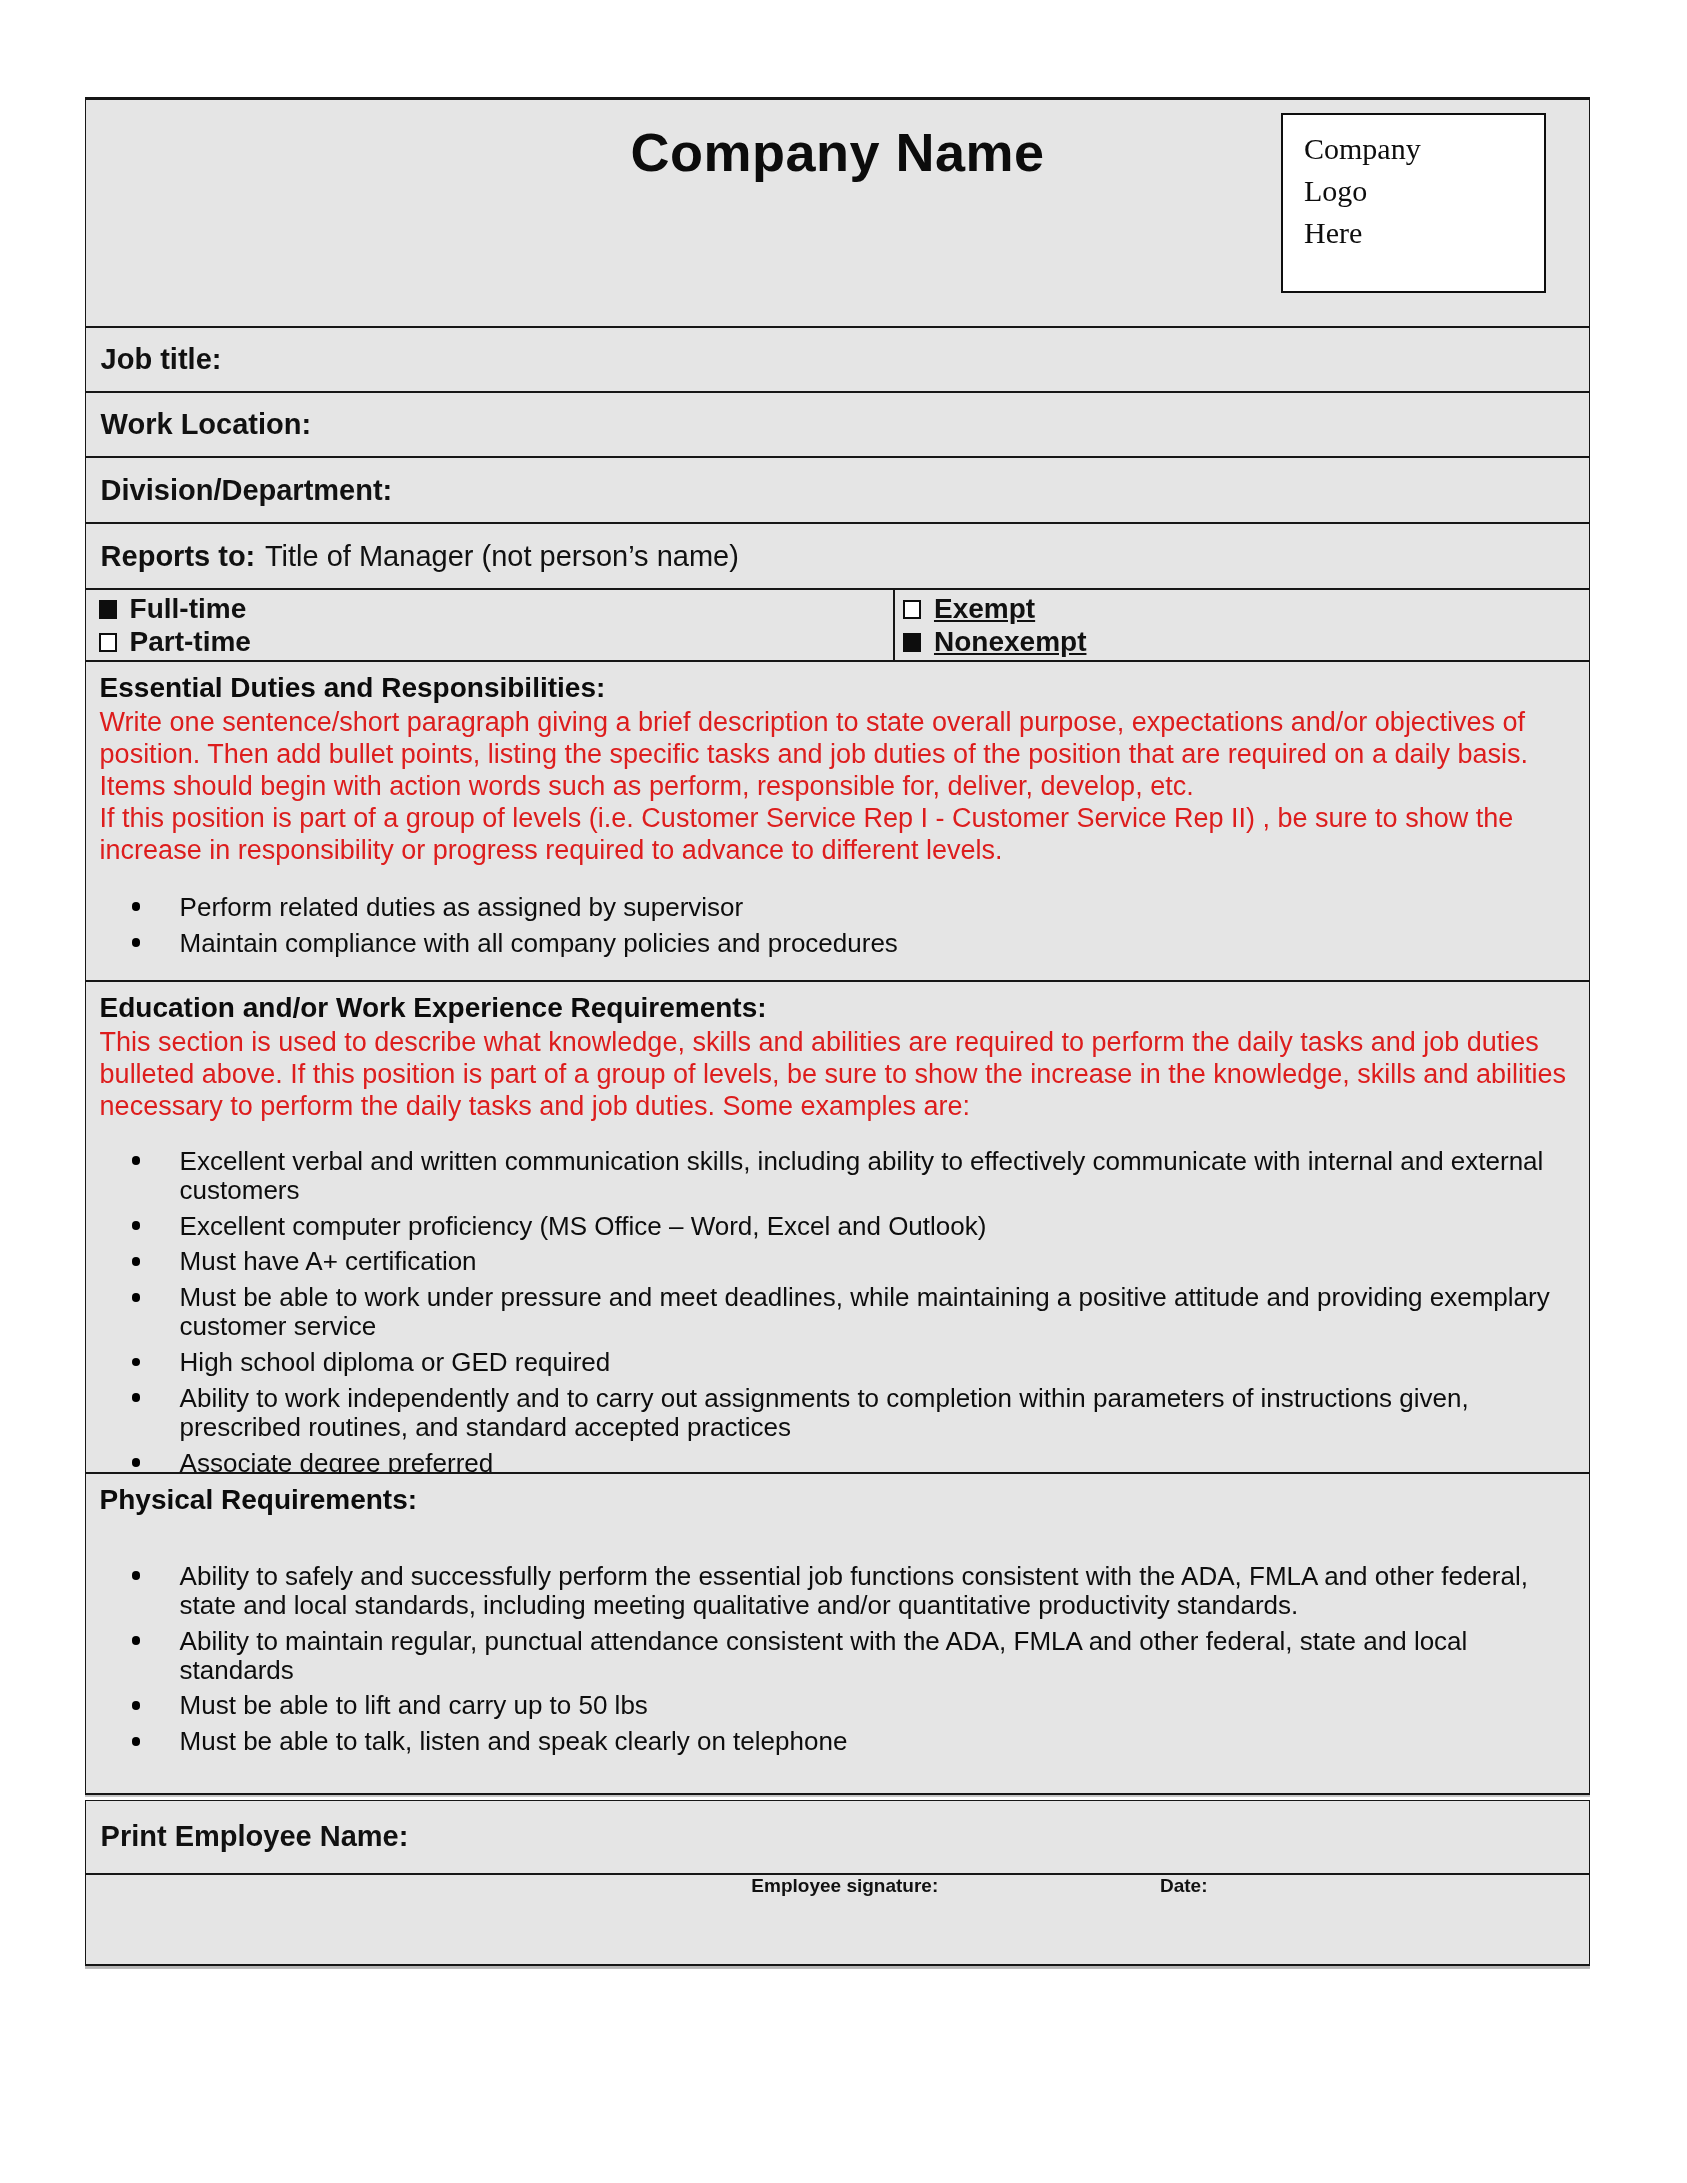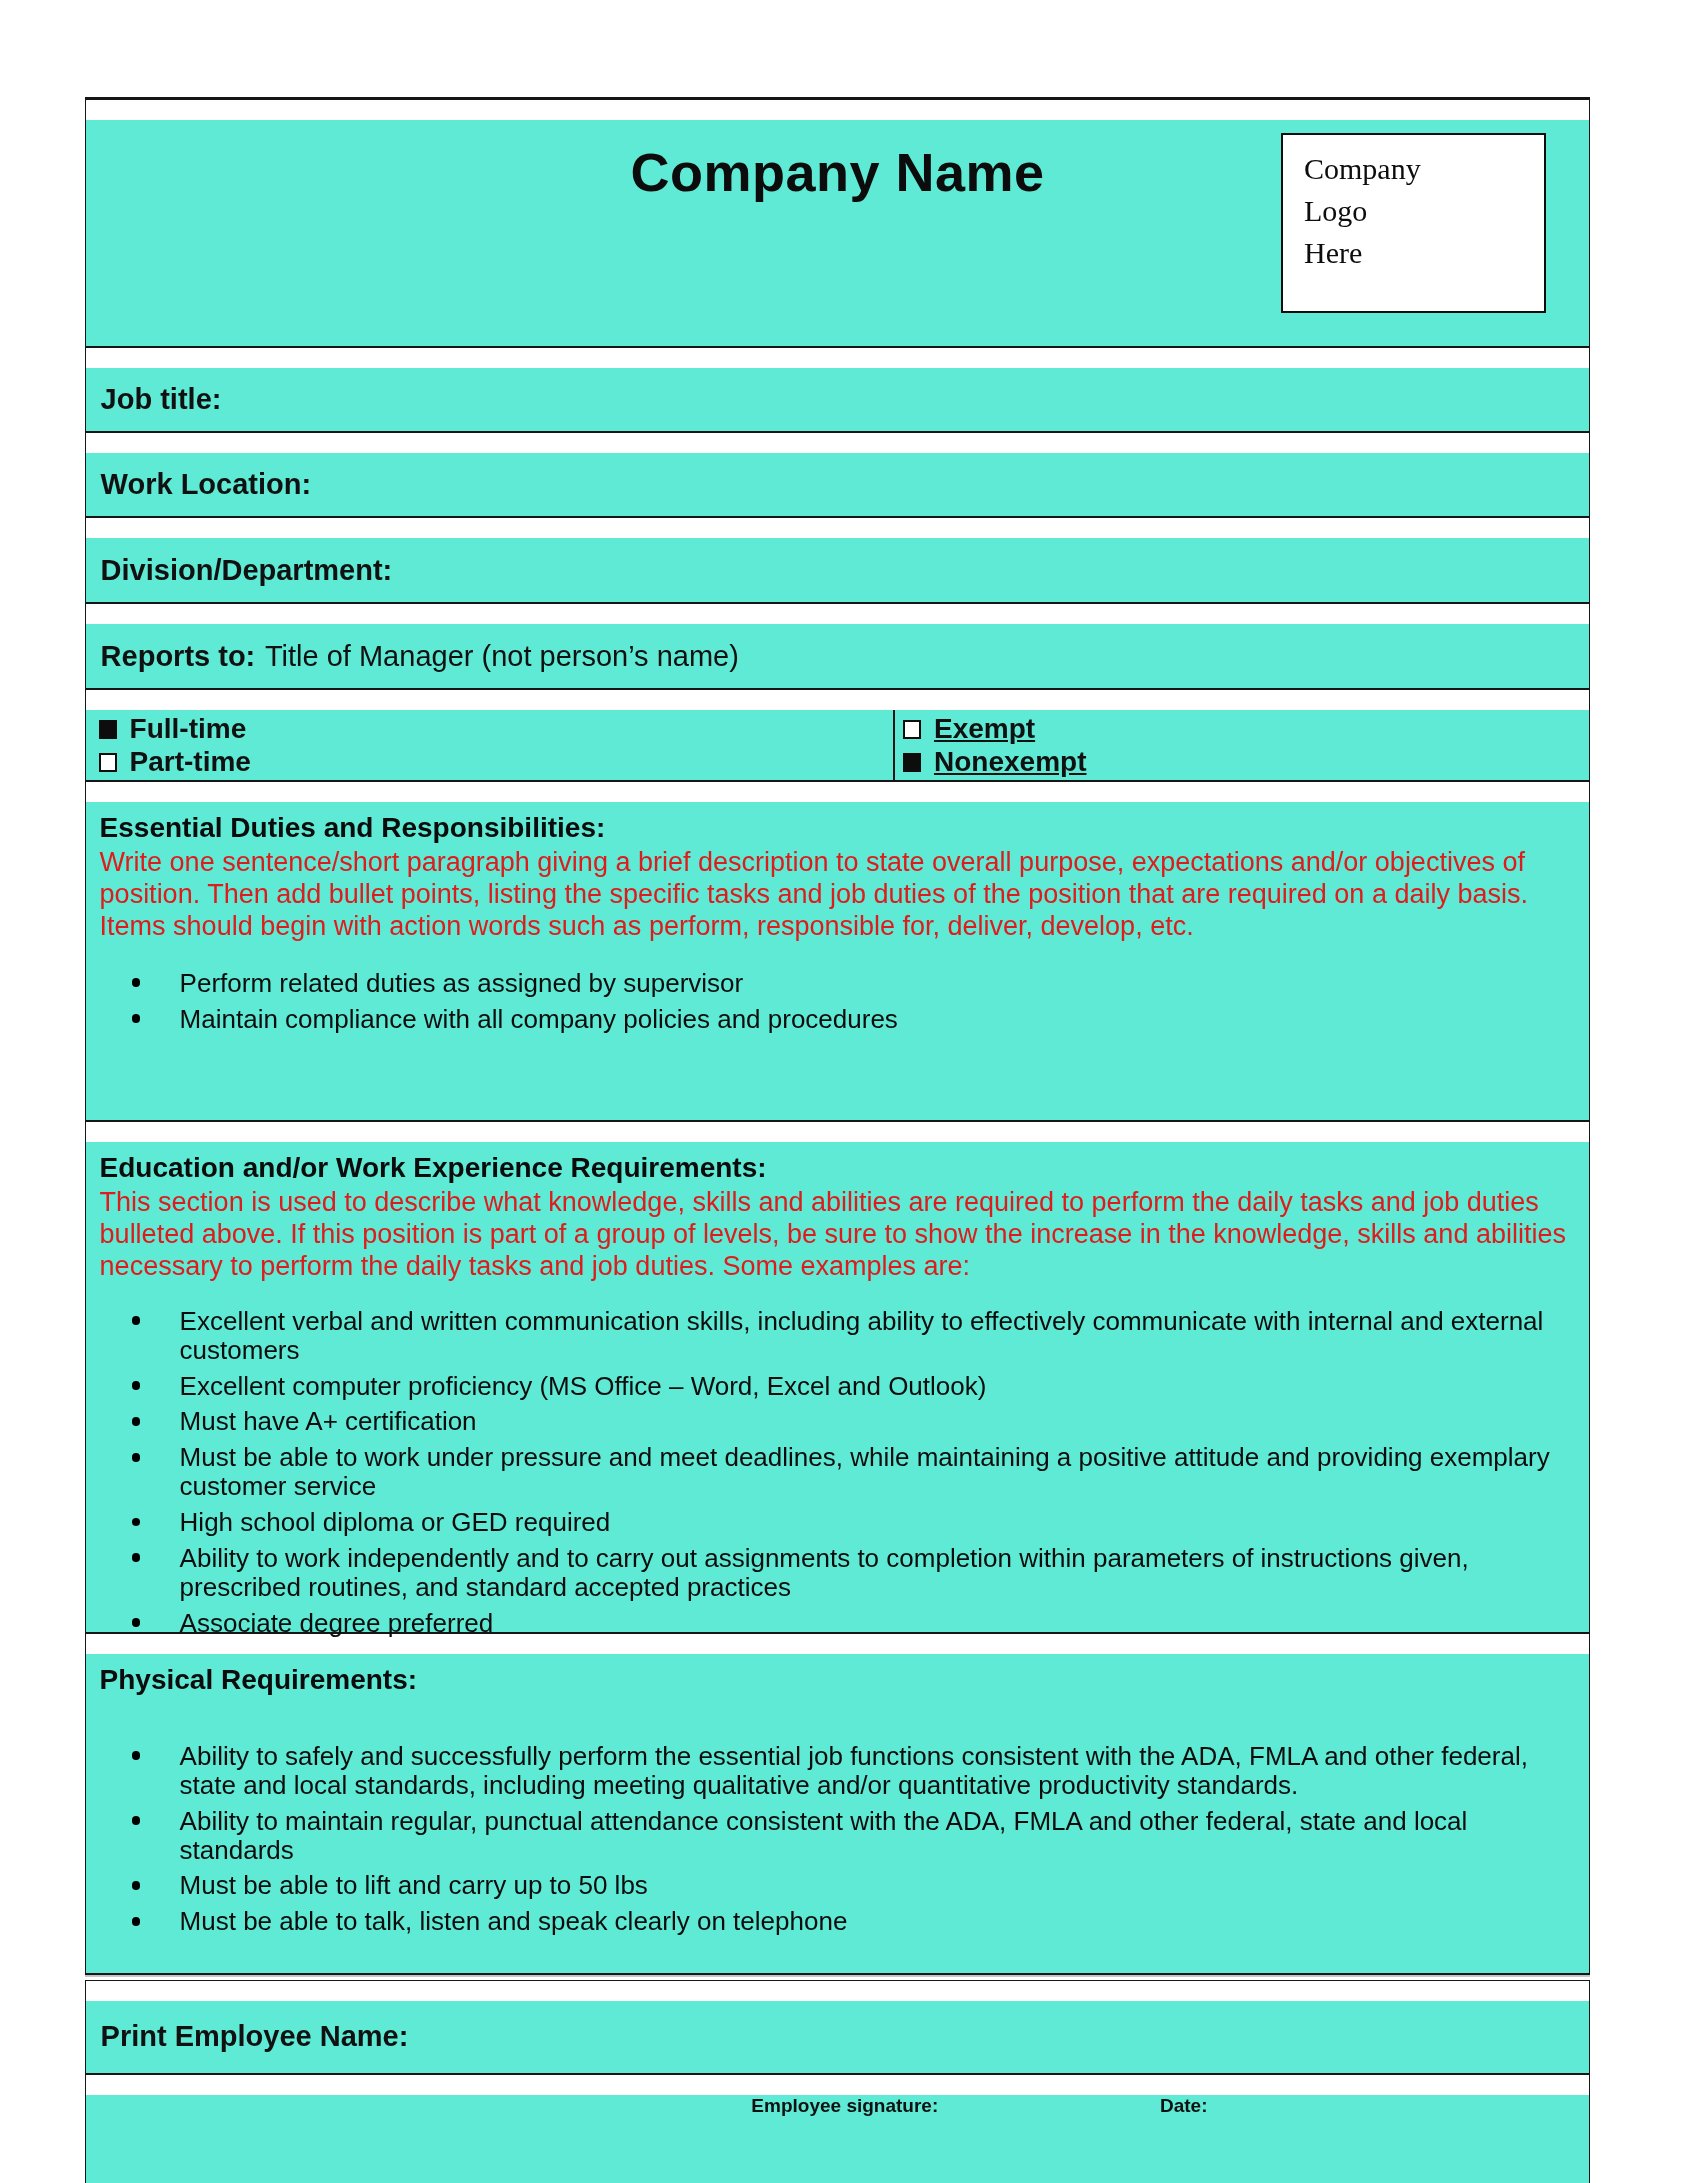--- a/index.html
+++ b/index.html
@@ -14,21 +14,21 @@
     color:#111;
     -webkit-font-smoothing:antialiased;
   }
   .doc{position:absolute;left:85px;top:97px;width:1505px;}
   .main-table{
     border:1.9px solid var(--ink);
     border-top-width:3.9px;
     border-bottom-width:2.9px;
     box-shadow:0 1.9px 0 rgba(120,120,120,.45);
   }
-  .row{box-sizing:border-box;border-bottom:2.9px solid var(--ink);position:relative;background:#5eead4;margin-top:20px;}
+  .row{box-sizing:border-box;border-bottom:2.9px solid var(--ink);position:relative;background:#e5e5e5;}
   .row:last-child{border-bottom:none;}
 
   
   .header-row{height:228px;}
   .h1{margin:0;padding-top:23px;text-align:center;font-size:54px;font-weight:bold;line-height:58px;letter-spacing:0.5px;color:#0c0c0c;}
   .h2{margin:0;padding-top:13.6px;text-align:center;font-size:40px;font-weight:bold;line-height:45px;color:#0c0c0c;}
   .logo-box{
     position:absolute;top:12.6px;right:43px;width:240px;height:163px;
     border:2.9px solid #0e0e0e;background:#fff;
     padding:13.6px 0 0 21.3px;
@@ -137,20 +137,21 @@
           <span class="cbx filled"></span>
           <span>Nonexempt</span>
         </div>
       </div>
     </div>
 
     <div class="row section sec-essential">
       <div class="sec-title">Essential Duties and Responsibilities:</div>
       <div class="red-block">
         <p>Write one sentence/short paragraph giving a brief description to state overall purpose, expectations and/or objectives of position. Then add bullet points, listing the specific tasks and job duties of the position that are required on a daily basis. Items should begin with action words such as perform, responsible for, deliver, develop, etc.</p>
+        <p>If this position is part of a group of levels (i.e. Customer Service Rep I - Customer Service Rep II) , be sure to show the increase in responsibility or progress required to advance to different levels.</p>
       </div>
       <ul class="bullets">
         <li>Perform related duties as assigned by supervisor</li>
         <li>Maintain compliance with all company policies and procedures</li>
       </ul>
     </div>
 
     <div class="row section sec-education">
       <div class="sec-title">Education and/or Work Experience Requirements:</div>
       <div class="red-block">

